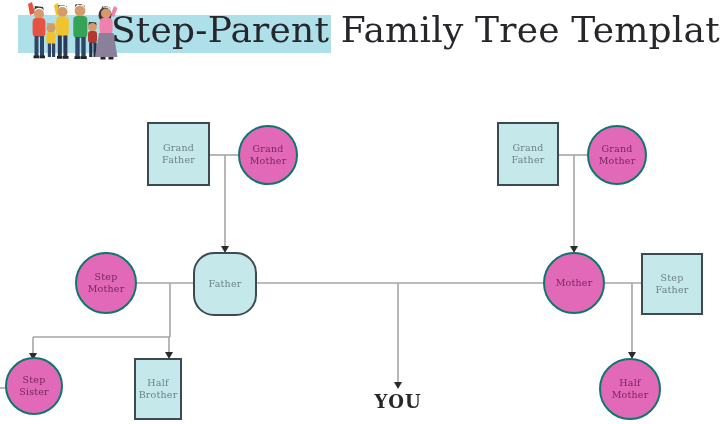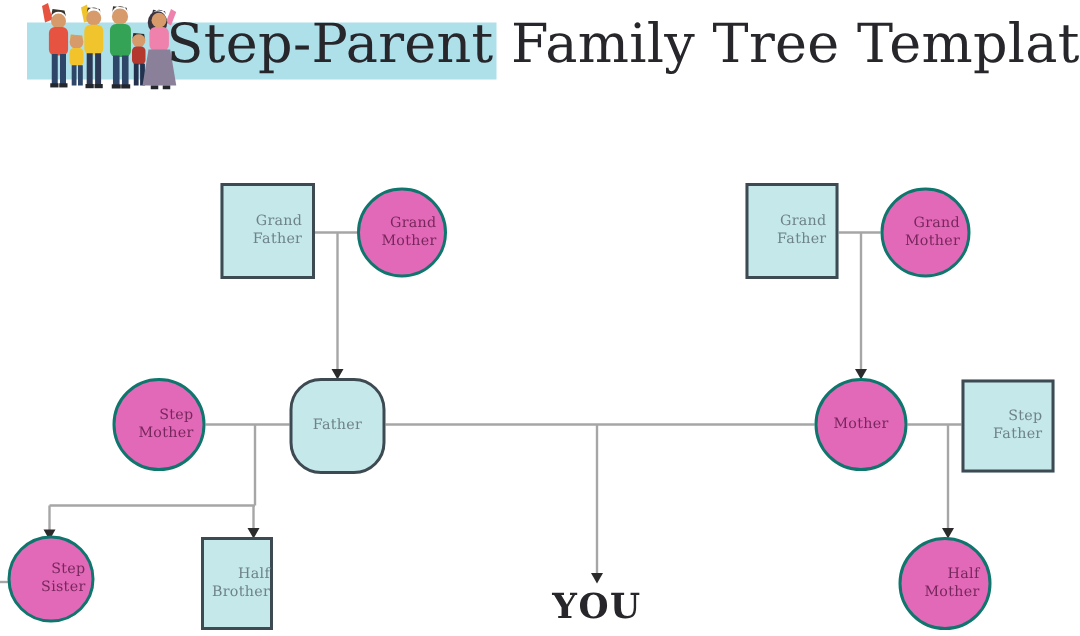--- a/index.html
+++ b/index.html
@@ -23,34 +23,34 @@
     font-size:36px; line-height:46px; color:#26262b; white-space:nowrap;
     letter-spacing:0.2px;
   }
 
   
   .lines-layer { position:absolute; left:0; top:0; pointer-events:none; }
 
   
   .node {
     position:absolute; display:flex; align-items:center; justify-content:center;
-    text-align:right; font-size:9.5px; line-height:1.3; letter-spacing:0.2px;
+    text-align:center; font-size:9.5px; line-height:1.3; letter-spacing:0.2px;
   }
   .node .node-label { display:inline-block; max-width:46px; }
   .node.square {
     background:#c5e8eb; border:2px solid #3e4a52; color:#6d8289;
   }
   .node.circle {
     background:#e269b7; border:2px solid #0f766e; color:#77275d;
     border-radius:50%;
   }
 
   .you-label {
     position:absolute; left:363px; top:391px; width:70px; text-align:center;
-    font-size:23px; font-weight:bold; color:#26262b; letter-spacing:1px;
+    font-size:18px; font-weight:bold; color:#26262b; letter-spacing:1px;
   }
 </style>
 </head>
 <body>
 
 <div class="stage">
 
   <div class="title-highlight"></div>
 
   <svg class="illustration" viewBox="0 0 96 62">

